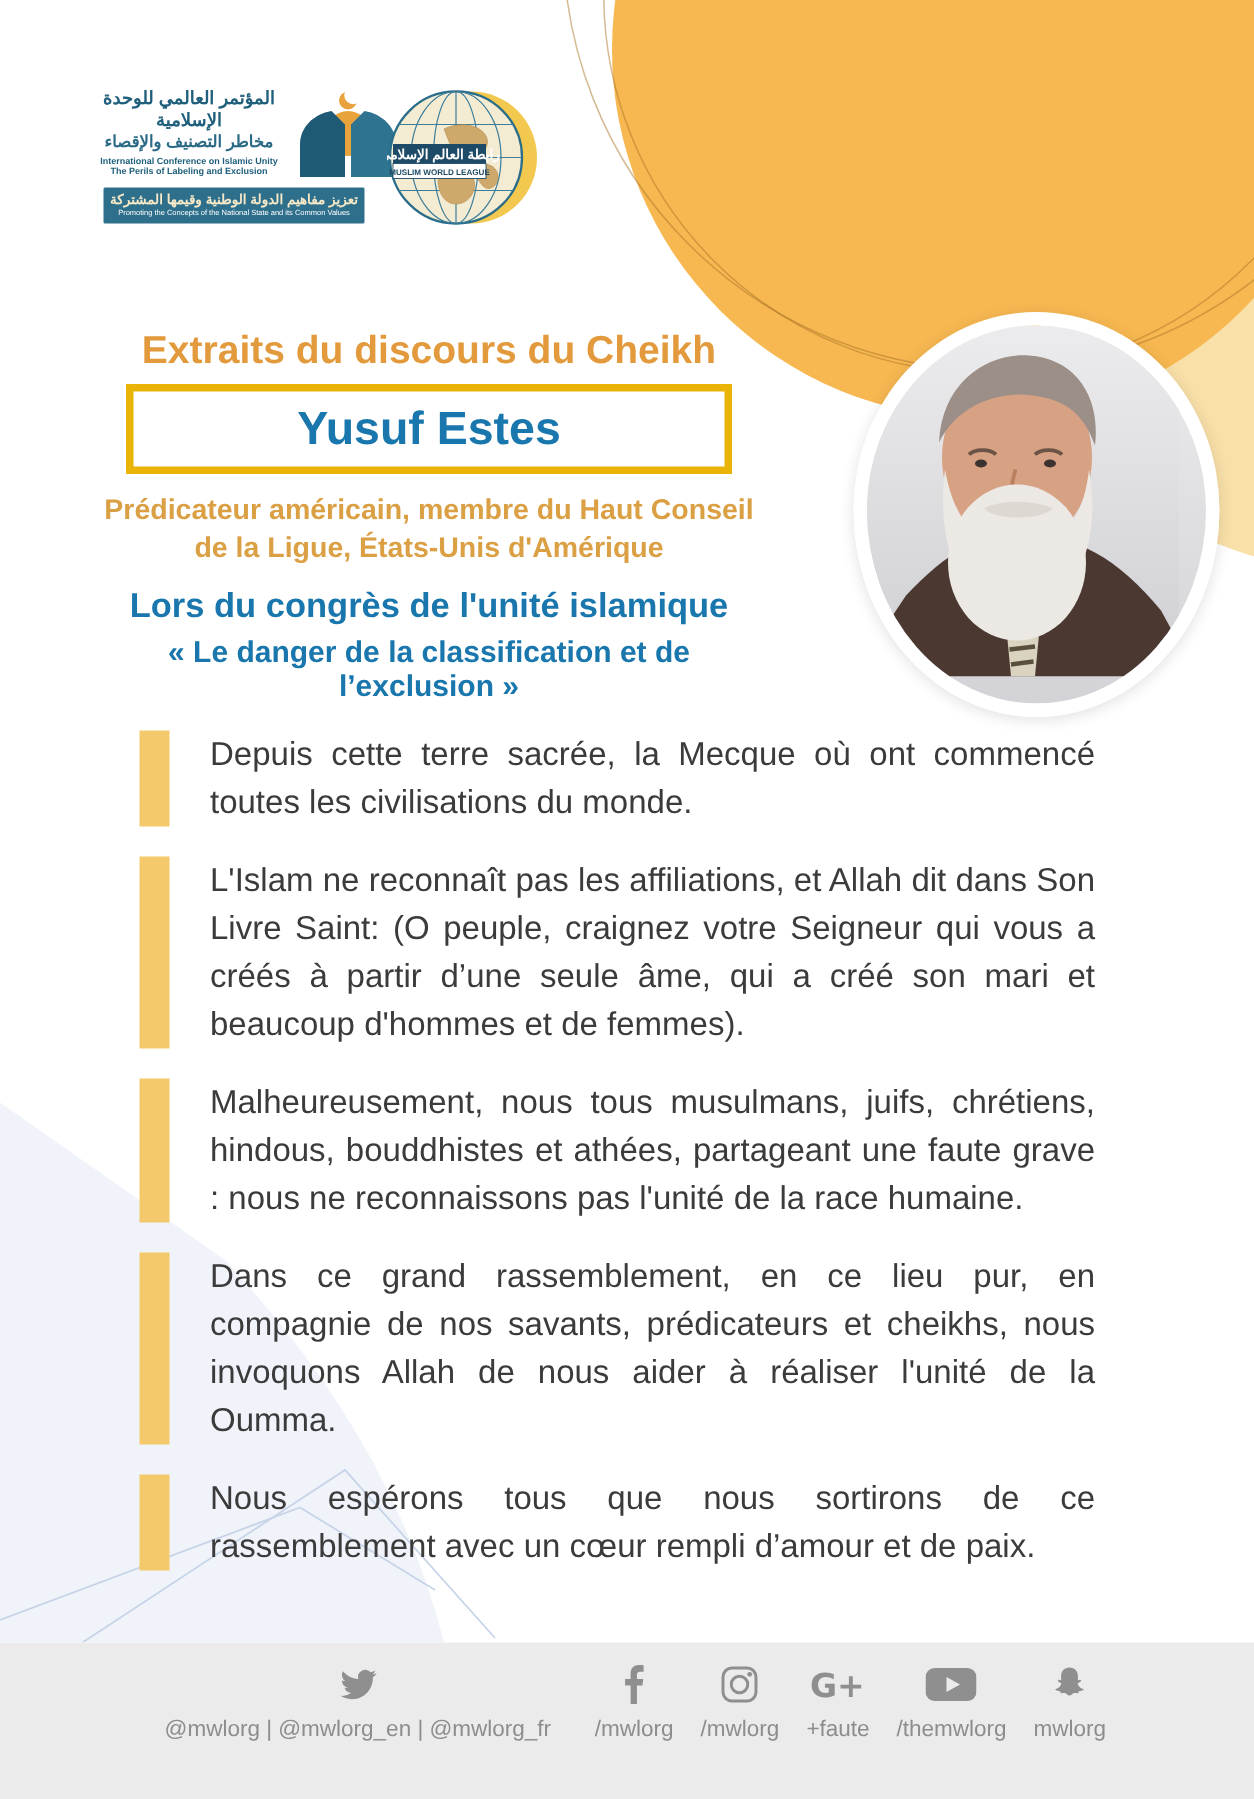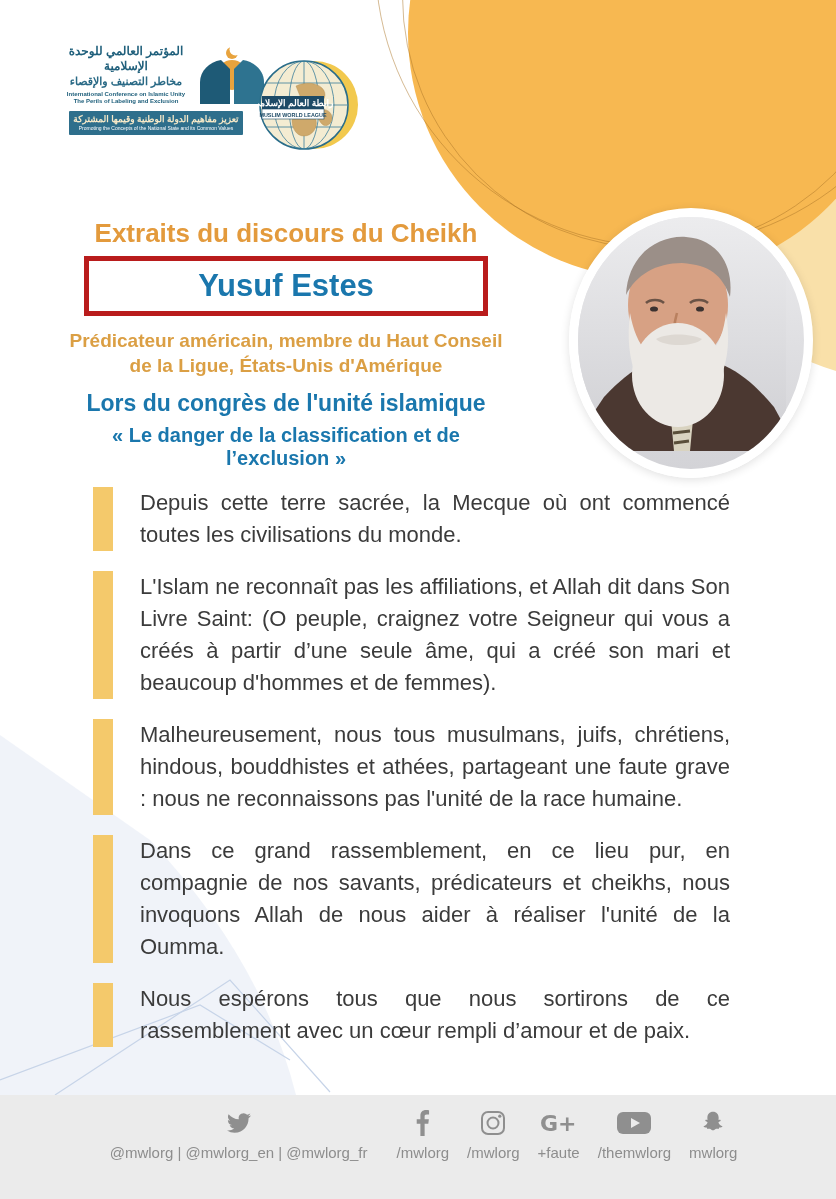--- a/index.html
+++ b/index.html
@@ -10,37 +10,37 @@
   }
   
   .circle{position:absolute;border-radius:50%;}
   .circle-light{left:670px;top:-80px;width:460px;height:460px;background:#F9E0A9;}
   .circle-orange{left:408px;top:-213px;width:492px;height:492px;background:#F7B851;}
   .arc{position:absolute;border-radius:50%;border:1px solid rgba(171,117,40,.5);background:transparent;}
   .arc-a{left:375px;top:-325px;width:570px;height:570px;}
   .arc-b{left:402px;top:-257px;width:504px;height:504px;}
   .corner-decor{position:absolute;left:0;top:680px;width:420px;height:415px;}
   
-  .logo-left{position:absolute;left:64px;top:44px;width:300px;}
+  .logo-left{position:absolute;left:64px;top:58px;width:300px;}
   .logo-left .row{display:flex;align-items:flex-start;}
   .logo-left .texts{width:124px;text-align:center;color:#20607C;}
   .ll-ar1{font-size:12px;font-weight:bold;line-height:15px;direction:rtl;}
   .ll-ar2{font-size:11px;font-weight:bold;line-height:14px;direction:rtl;color:#2A6A86;}
   .ll-en1{font-size:6px;font-weight:bold;margin-top:3px;white-space:nowrap;}
   .ll-en2{font-size:6px;font-weight:bold;margin-top:1px;white-space:nowrap;}
   .logo-left .emblem{margin-left:8px;}
   .ll-banner{margin-top:5px;margin-left:5px;width:166px;background:#2E6F8C;
     text-align:center;padding:3px 4px 3px 4px;border-radius:1px;}
   .ll-banner-ar{font-size:9px;font-weight:bold;color:#F6E9C8;direction:rtl;line-height:11px;}
   .ll-banner-en{font-size:5px;color:#ffffff;line-height:7px;white-space:nowrap;}
   .logo-mwl{position:absolute;left:258px;top:58px;}
   
   .title-block{position:absolute;left:60px;top:218px;width:452px;text-align:center;z-index:2;}
   .kicker{font-size:26px;font-weight:bold;color:#E39A3C;line-height:30px;}
-  .name-box{margin:8px 24px 0 24px;border:5px solid #b91c1c;background:#ffffff;padding:7px 0;}
+  .name-box{margin:8px 24px 0 24px;border:5px solid #eab308;background:#ffffff;padding:7px 0;}
   .name{font-size:31px;font-weight:bold;color:#1A77AD;}
   .subtitle{margin:12px 6px 0 6px;font-size:19px;font-weight:bold;color:#DB9F44;line-height:25px;}
   .event{margin-top:12px;font-size:23px;font-weight:bold;color:#1A77AD;}
   .quote{margin-top:7px;font-size:20px;font-weight:bold;color:#1A77AD;}
   
   .portrait{
     position:absolute;left:569px;top:208px;width:226px;height:252px;
     border:9px solid #ffffff;border-radius:50% 50% 50% 50% / 49% 49% 51% 51%;
     overflow:hidden;z-index:3;box-shadow:0 2px 10px rgba(0,0,0,.12);
     background:linear-gradient(180deg,#ececee 0%,#d3d3d7 100%);

